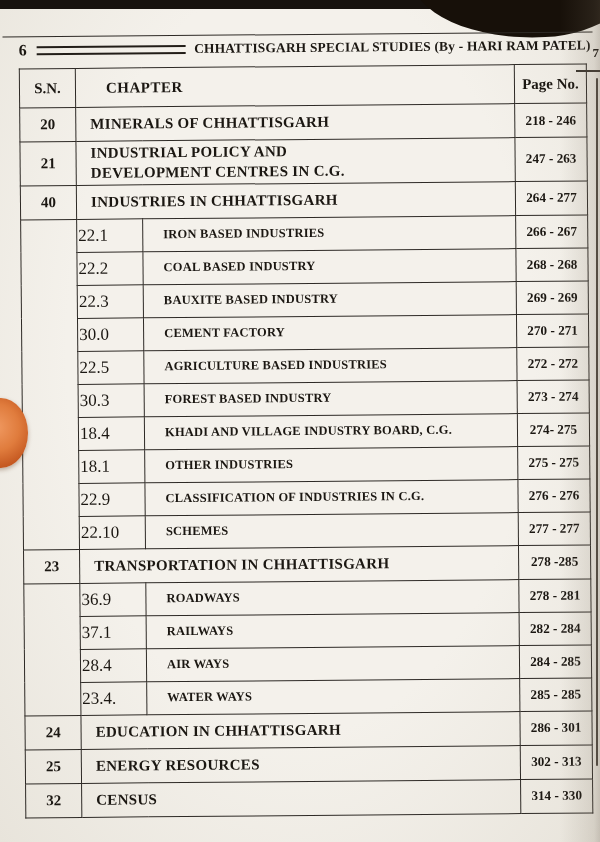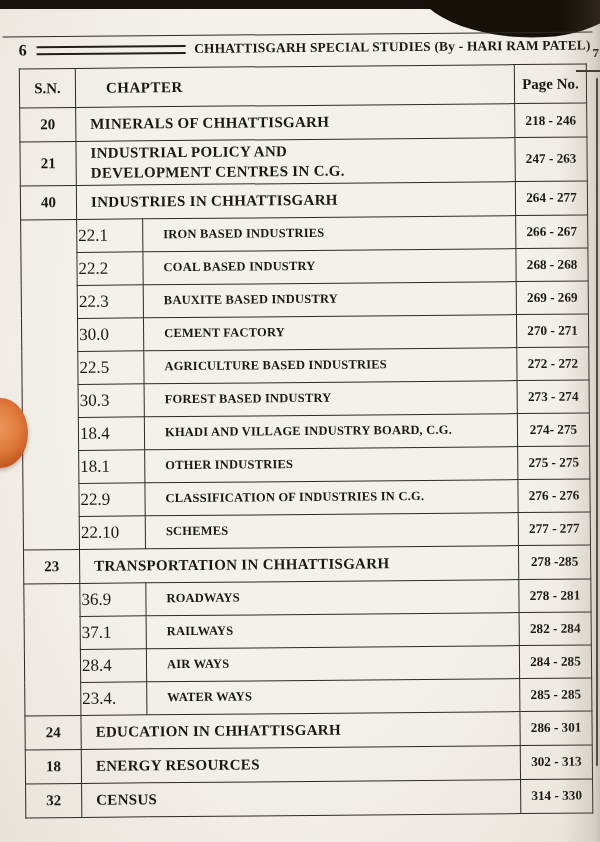--- a/index.html
+++ b/index.html
@@ -175,21 +175,21 @@
         <td class="subtitle">WATER WAYS</td>
         <td class="pages">285 - 285</td>
       </tr>
 
       <tr>
         <td class="sn">24</td>
         <td class="title" colspan="2">EDUCATION IN CHHATTISGARH</td>
         <td class="pages">286 - 301</td>
       </tr>
       <tr>
-        <td class="sn">18</td>
+        <td class="sn">25</td>
         <td class="title" colspan="2">ENERGY RESOURCES</td>
         <td class="pages">302 - 313</td>
       </tr>
       <tr>
         <td class="sn">32</td>
         <td class="title" colspan="2">CENSUS</td>
         <td class="pages">314 - 330</td>
       </tr>
     </tbody>
       </table>

